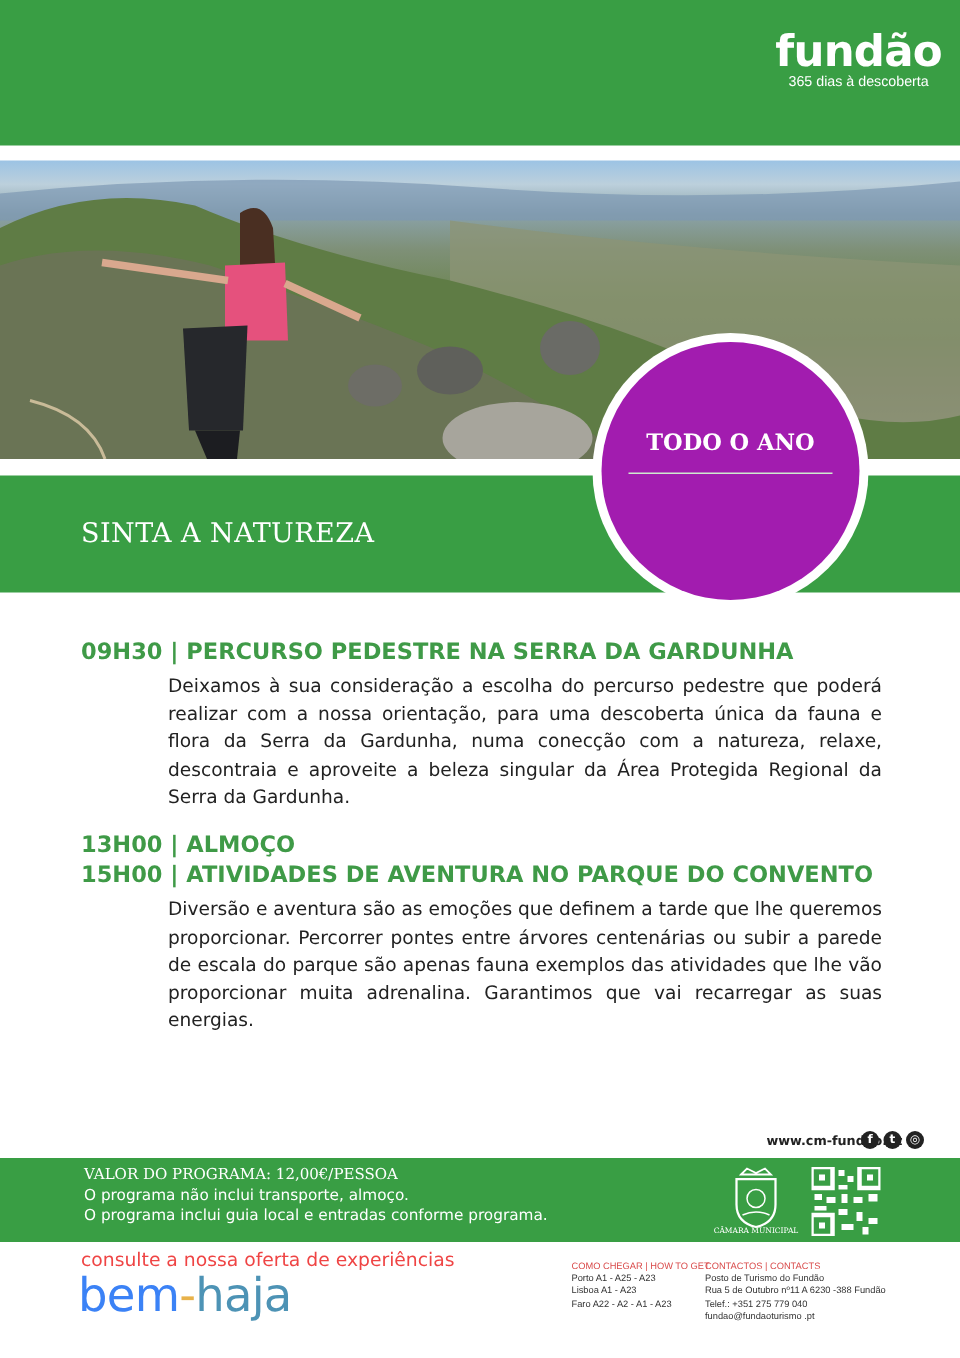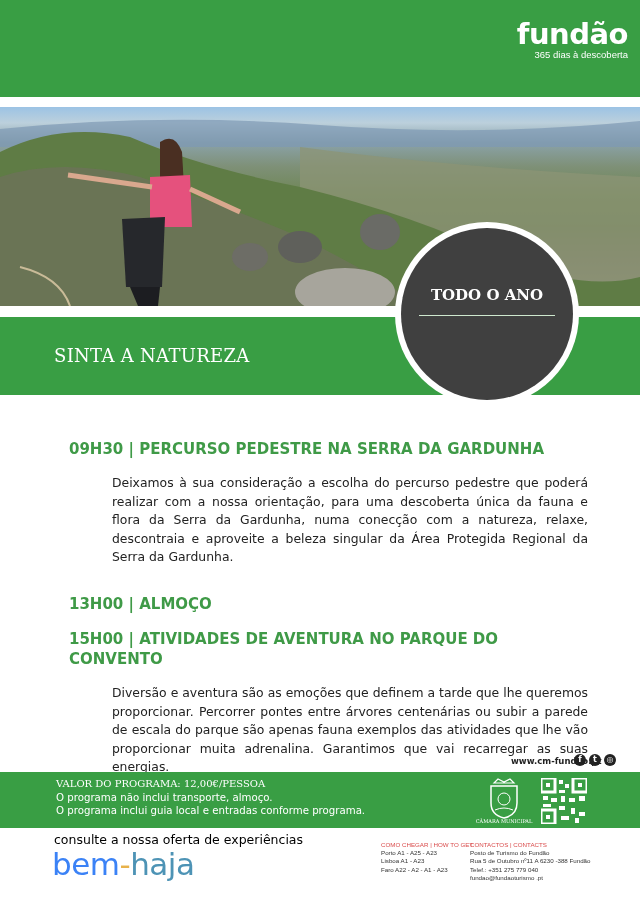--- a/index.html
+++ b/index.html
@@ -1,42 +1,42 @@
 <!DOCTYPE html>
 <html><head>
 <meta charset="utf-8">
 <style>
   html,body{margin:0;padding:0;}
   body{width:640px;height:905px;position:relative;background:#ffffff;overflow:hidden;font-family:"DejaVu Sans",sans-serif;}
   .topbar{position:absolute;left:0;top:0;width:640px;height:97px;background:#399e44;}
-  .logo{position:absolute;right:12px;top:20px;text-align:right;color:#fff;}
+  .logo{position:absolute;right:12px;top:20px;text-align:center;color:#fff;}
   .logo .brand{font-family:"DejaVu Sans",sans-serif;font-weight:bold;font-size:29px;line-height:28px;letter-spacing:-0.5px;}
   .logo .tag{font-family:"Liberation Sans",sans-serif;font-size:9.5px;line-height:11px;margin-top:1px;}
   .photo{position:absolute;left:0;top:107px;width:640px;height:199px;overflow:hidden;
     background:linear-gradient(180deg,#9cc3e4 0%,#bcd0dc 8%,#8aa2a8 18%,#7e9077 30%,#6e8653 45%,#687e4e 60%,#7d7e66 78%,#8d8a7d 100%);}
   .photo svg{position:absolute;left:0;top:0;}
   .band{position:absolute;left:0;top:317px;width:640px;height:78px;background:#399e44;}
   .band-title{position:absolute;left:54px;top:345px;color:#fff;font-family:"DejaVu Serif",serif;font-size:18px;letter-spacing:0.3px;}
-  .circle{position:absolute;left:401px;top:228px;width:172px;height:172px;border-radius:50%;background:#404040;box-shadow:0 0 0 6px #ffffff;}
+  .circle{position:absolute;left:401px;top:228px;width:172px;height:172px;border-radius:50%;background:#a21caf;box-shadow:0 0 0 6px #ffffff;}
   .circle .t1{position:absolute;left:0;width:100%;top:58px;text-align:center;color:#fff;font-family:"DejaVu Serif",serif;font-weight:bold;font-size:15px;}
   .circle .rule{position:absolute;left:18px;right:18px;top:87px;height:1px;background:#cfe9cf;}
   .circle .t2{position:absolute;left:0;width:100%;top:100px;text-align:center;color:#fff;font-family:"DejaVu Serif",serif;font-weight:bold;font-size:15px;}
   .content{position:absolute;left:54px;top:424px;width:534px;}
-  .heading{color:#3f9a47;font-family:"DejaVu Sans",sans-serif;font-size:15px;line-height:20px;margin:15px;}
+  .heading{color:#3f9a47;font-family:"DejaVu Sans",sans-serif;font-size:15px;line-height:20px;margin:0;}
   .para{margin:4px 0 0 58px;color:#222;font-family:"DejaVu Sans",sans-serif;font-size:12.4px;line-height:18.6px;text-align:justify;}
   .gap{height:12px;}
   .weburl{position:absolute;left:479px;top:756px;font-family:"DejaVu Sans",sans-serif;font-weight:bold;font-size:8.5px;color:#222;margin-left:32px;}
   .social{position:absolute;top:754px;width:12px;height:12px;border-radius:50%;background:#222;color:#fff;font-size:8px;line-height:12px;text-align:center;font-weight:bold;font-family:"DejaVu Sans",sans-serif;}
   .footband{position:absolute;left:0;top:772px;width:640px;height:56px;background:#399e44;}
   .foot-text{position:absolute;left:56px;top:777px;color:#fff;font-family:"DejaVu Sans",sans-serif;font-size:10.2px;line-height:13.5px;}
   .foot-text .price{font-family:"DejaVu Serif",serif;font-weight:normal;font-size:10px;}
   .crest{position:absolute;left:484px;top:777px;width:40px;height:46px;}
   .crest-label{position:absolute;left:474px;top:818px;width:60px;text-align:center;color:#fff;font-family:"DejaVu Serif",serif;font-size:5px;}
   .qr{position:absolute;left:541px;top:778px;width:46px;height:46px;}
-  .consult{position:absolute;left:54px;top:832px;font-family:"DejaVu Sans",sans-serif;font-size:12.5px;color:#000000;}
+  .consult{position:absolute;left:54px;top:832px;font-family:"DejaVu Sans",sans-serif;font-size:12.5px;color:#ef4444;}
   .bemhaja{position:absolute;left:52px;top:846px;font-family:"DejaVu Sans",sans-serif;font-size:31px;letter-spacing:-0.5px;}
   .bemhaja .b{color:#3b82f6;} .bemhaja .d{color:#e8b24a;} .bemhaja .h{color:#4d93b5;}
   .info{position:absolute;top:841px;font-family:"Liberation Sans",sans-serif;font-size:6.2px;line-height:8.2px;color:#333;}
   .info .lbl{color:#d94b4b;}
 </style>
 </head>
 <body>
 
 <div class="topbar"></div>
 <div class="logo">

